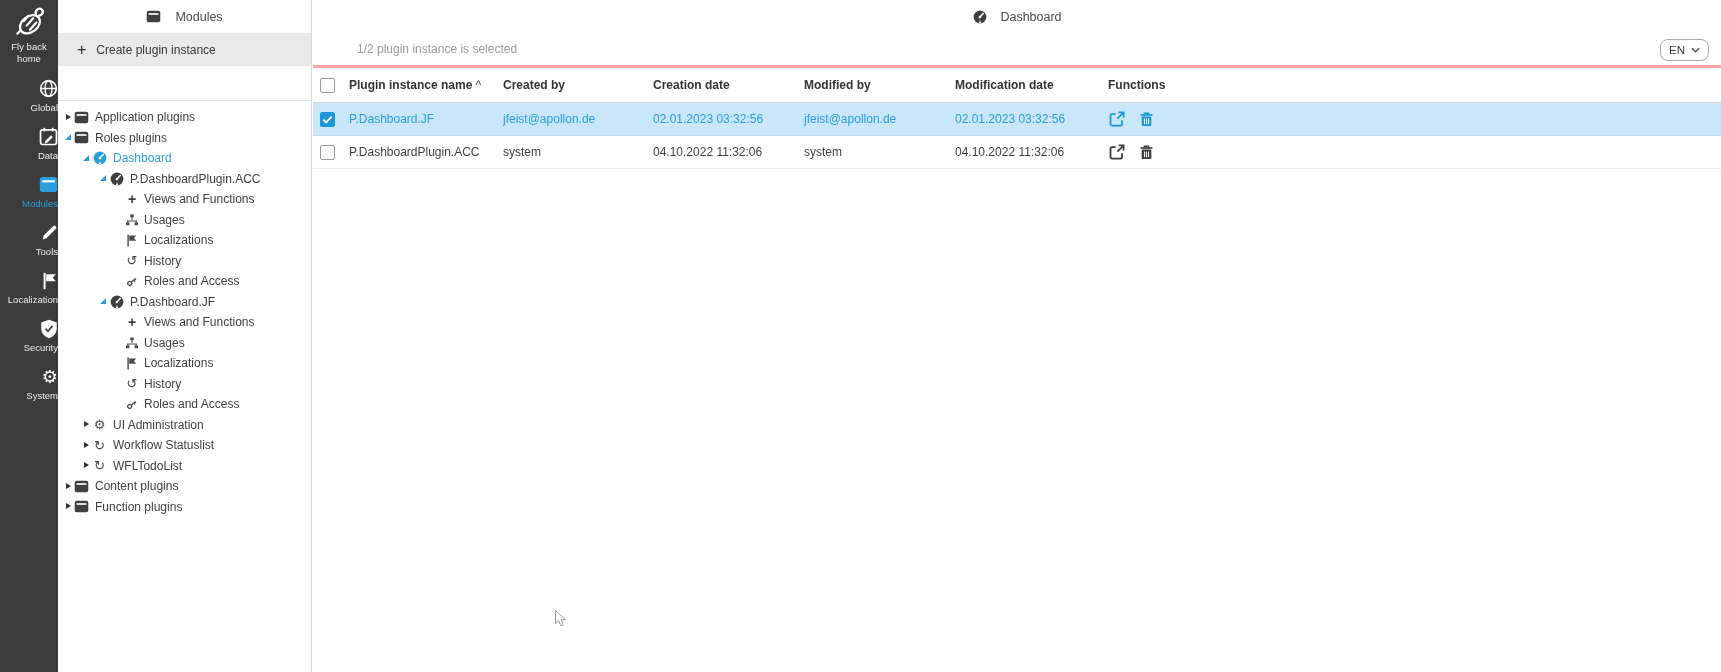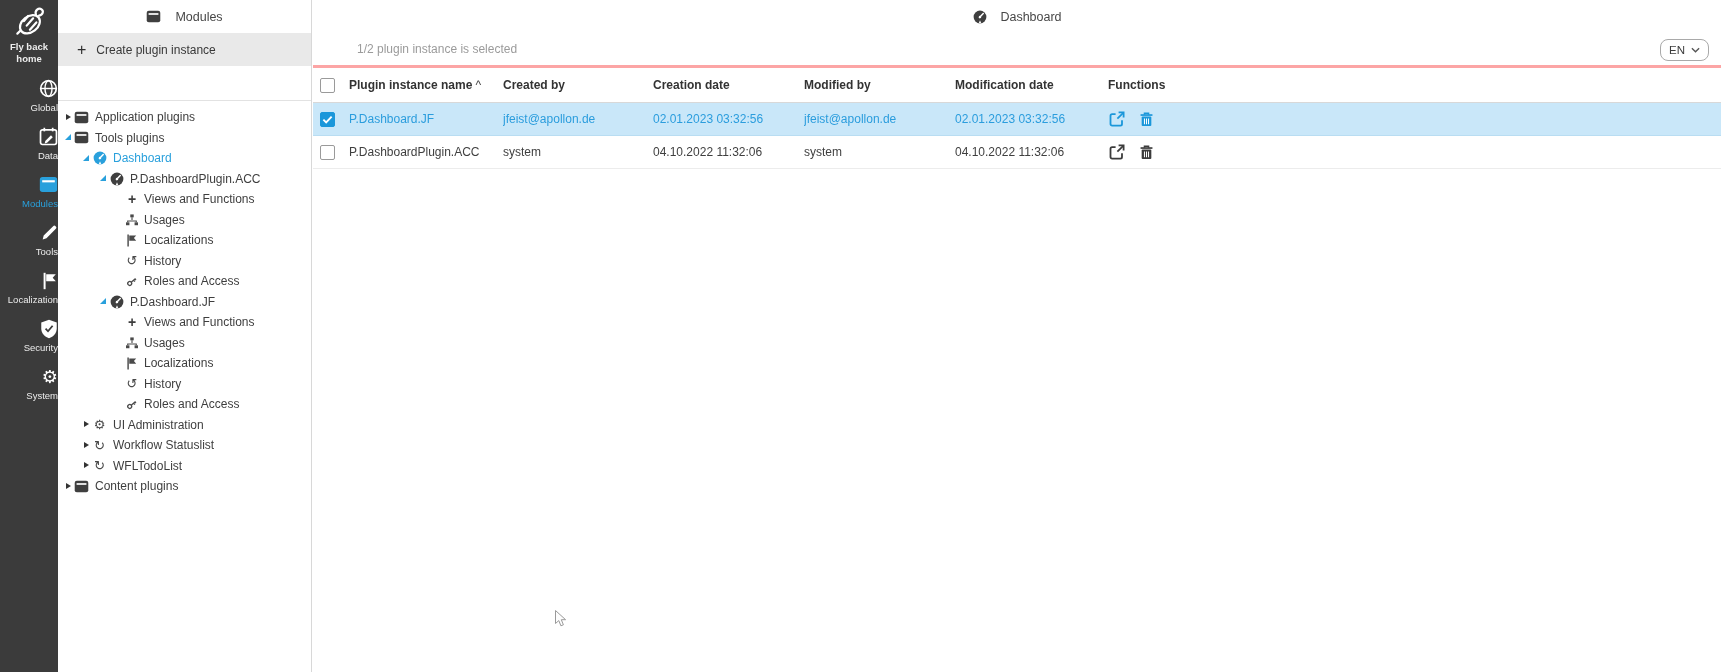--- a/index.html
+++ b/index.html
@@ -12,21 +12,21 @@
   }
   *{box-sizing:border-box;margin:0;padding:0;}
   html,body{margin:0;background:#fff;}
   body{font-family:"Liberation Sans","DejaVu Sans",sans-serif;color:var(--txt);}
   .app{position:relative;width:1721px;height:672px;background:#fff;overflow:hidden;}
 
   
   .sidebar{position:absolute;left:0;top:0;width:58px;height:672px;background:var(--sidebar-bg);
            display:flex;flex-direction:column;align-items:center;}
   .logo{display:flex;flex-direction:column;align-items:center;padding-top:5px;cursor:pointer;}
-  .logo-label{color:#ededed;font-size:9.5px;line-height:1.25;text-align:center;width:46px;margin-top:3px;font-weight:bold;}
+  .logo-label{color:#ededed;font-size:9.5px;line-height:1.25;text-align:center;width:46px;margin-top:3px;}
   .side-item{display:flex;flex-direction:column;align-items:flex-end;width:100%;margin-top:14px;cursor:pointer;color:#f0f0f0;}
   .side-item .sicon{height:20px;display:flex;align-items:center;justify-content:center;color:#fff;}
   .side-item .slabel{font-size:9.5px;margin-top:3px;color:#ededed;}
   .side-item.active .sicon{color:var(--accent);}
   .side-item.active .slabel{color:var(--accent);}
   .glyph-ico{font-size:18px;line-height:1;}
 
   
   .tree-panel{position:absolute;left:58px;top:0;width:254px;height:672px;background:#fff;border-right:1px solid var(--border);}
   .panel-header{height:33px;display:flex;align-items:center;justify-content:center;gap:8px;font-size:12.5px;color:#474747;}
@@ -254,21 +254,21 @@
           </span>
         <span class="tlabel">Application plugins</span>
       </div>
       <div class="tree-row lvl0">
         <span class="caret exp"></span>
         <span class="ticon">
             <svg width="15" height="13">
               <use href="#i-window"></use>
             </svg>
           </span>
-        <span class="tlabel">Tools plugins</span>
+        <span class="tlabel">Roles plugins</span>
       </div>
       <div class="tree-row lvl1 active">
         <span class="caret exp"></span>
         <span class="ticon">
             <svg width="14" height="14">
               <use href="#i-gauge"></use>
             </svg>
           </span>
         <span class="tlabel">Dashboard</span>
       </div>
@@ -370,20 +370,29 @@
         <span class="tlabel">WFLTodoList</span>
       </div>
       <div class="tree-row lvl0">
         <span class="caret col"></span>
         <span class="ticon">
             <svg width="15" height="13">
               <use href="#i-window"></use>
             </svg>
           </span>
         <span class="tlabel">Content plugins</span>
+      </div>
+      <div class="tree-row lvl0">
+        <span class="caret col"></span>
+        <span class="ticon">
+            <svg width="15" height="13">
+              <use href="#i-window"></use>
+            </svg>
+          </span>
+        <span class="tlabel">Function plugins</span>
       </div>
     </div>
   </div>
 
   <div class="main">
     <div class="main-header">
       <span class="ticon">
           <svg width="14" height="14">
             <use href="#i-gauge"></use>
           </svg>

